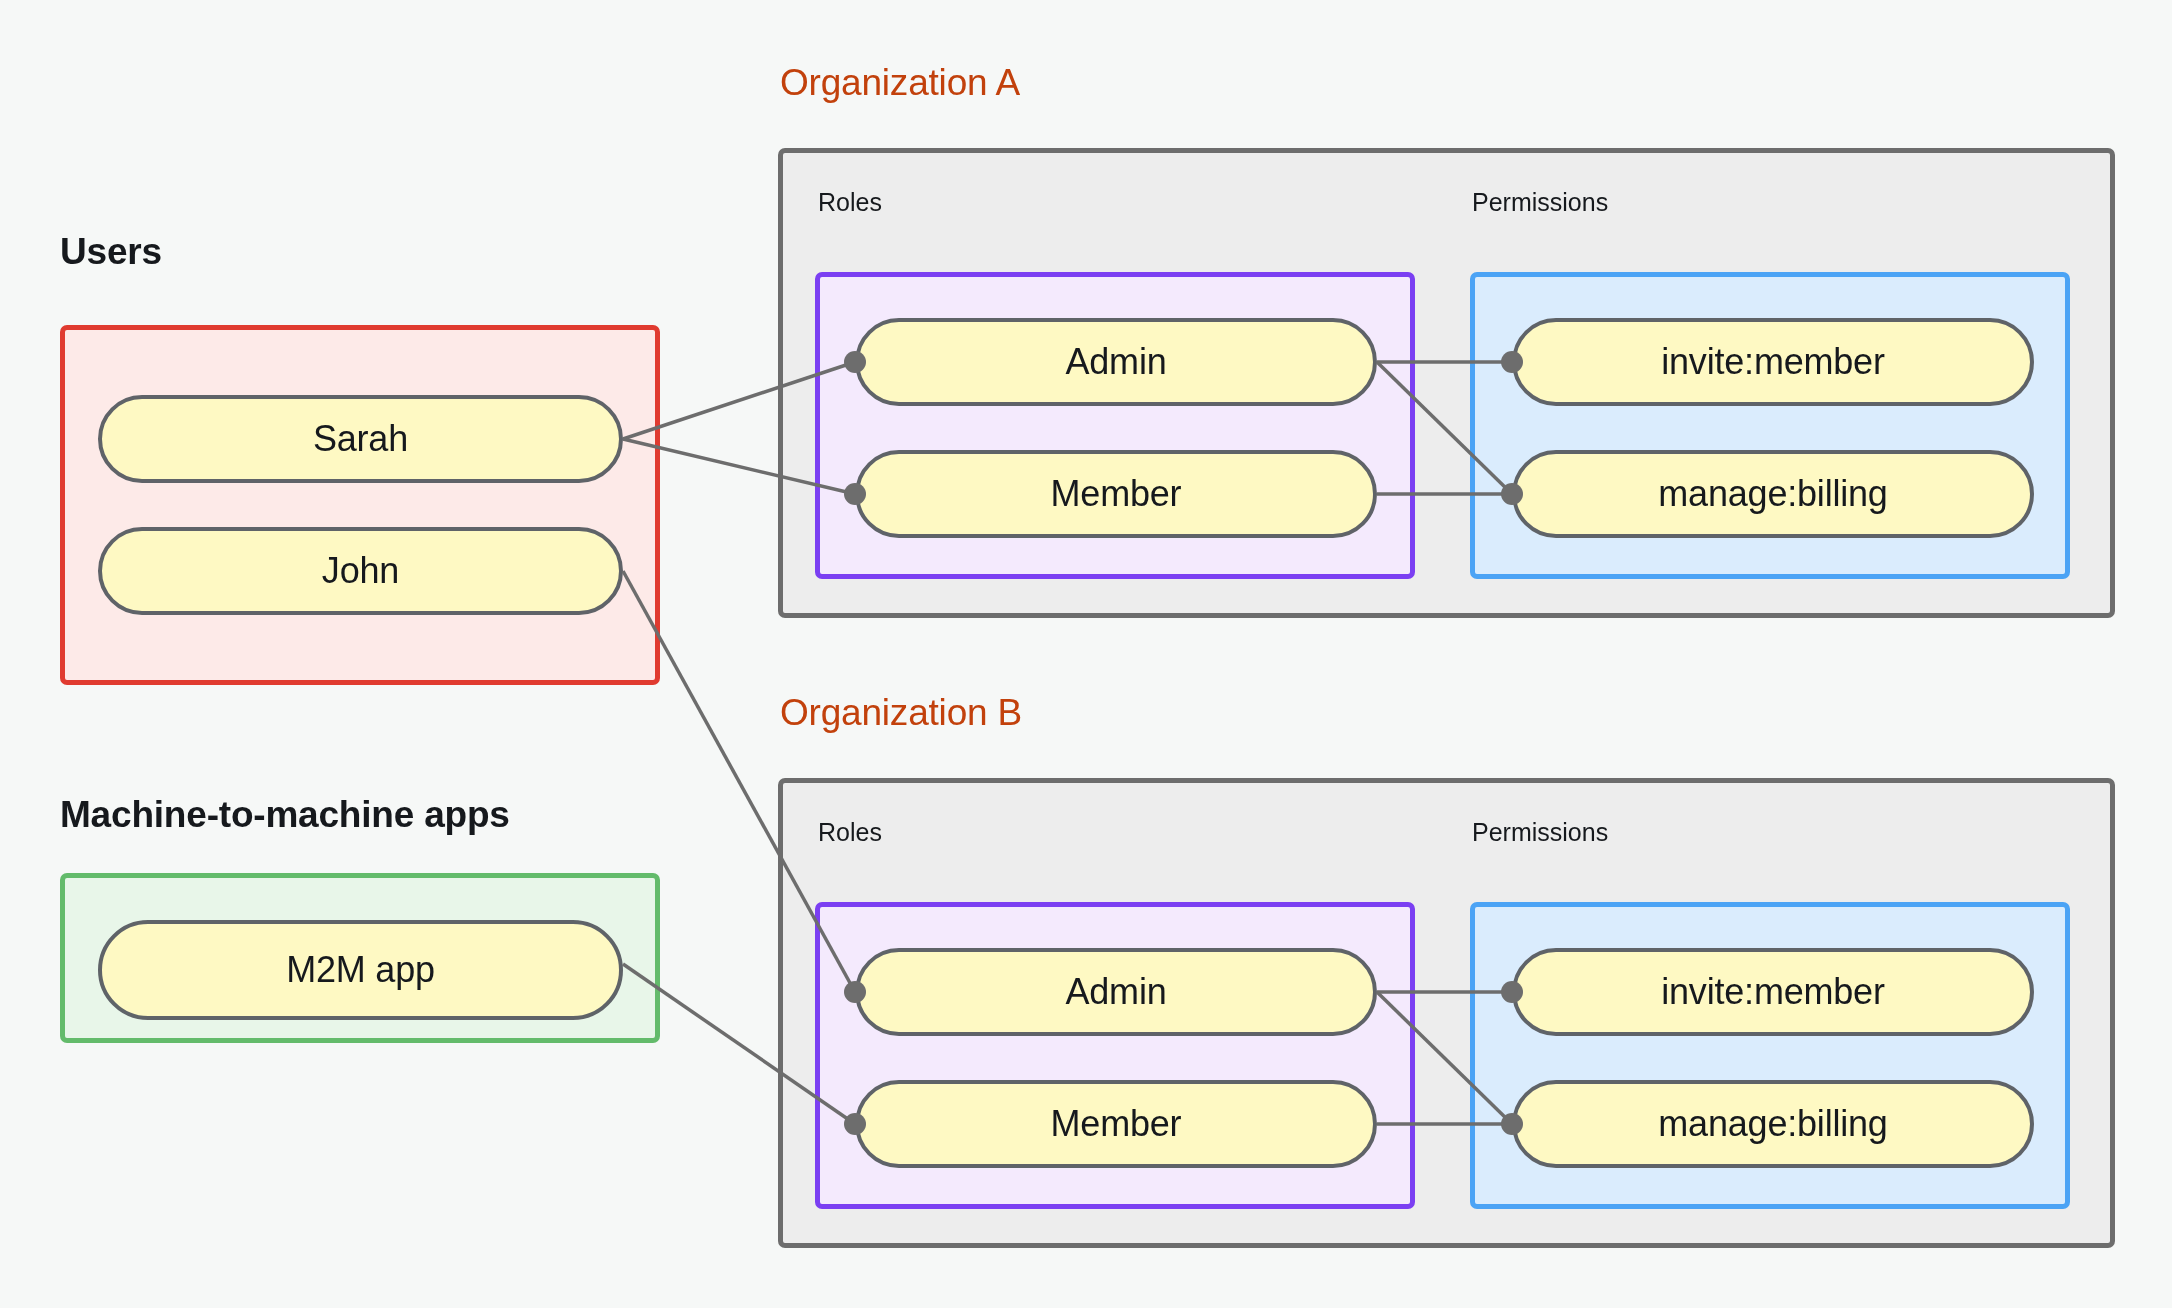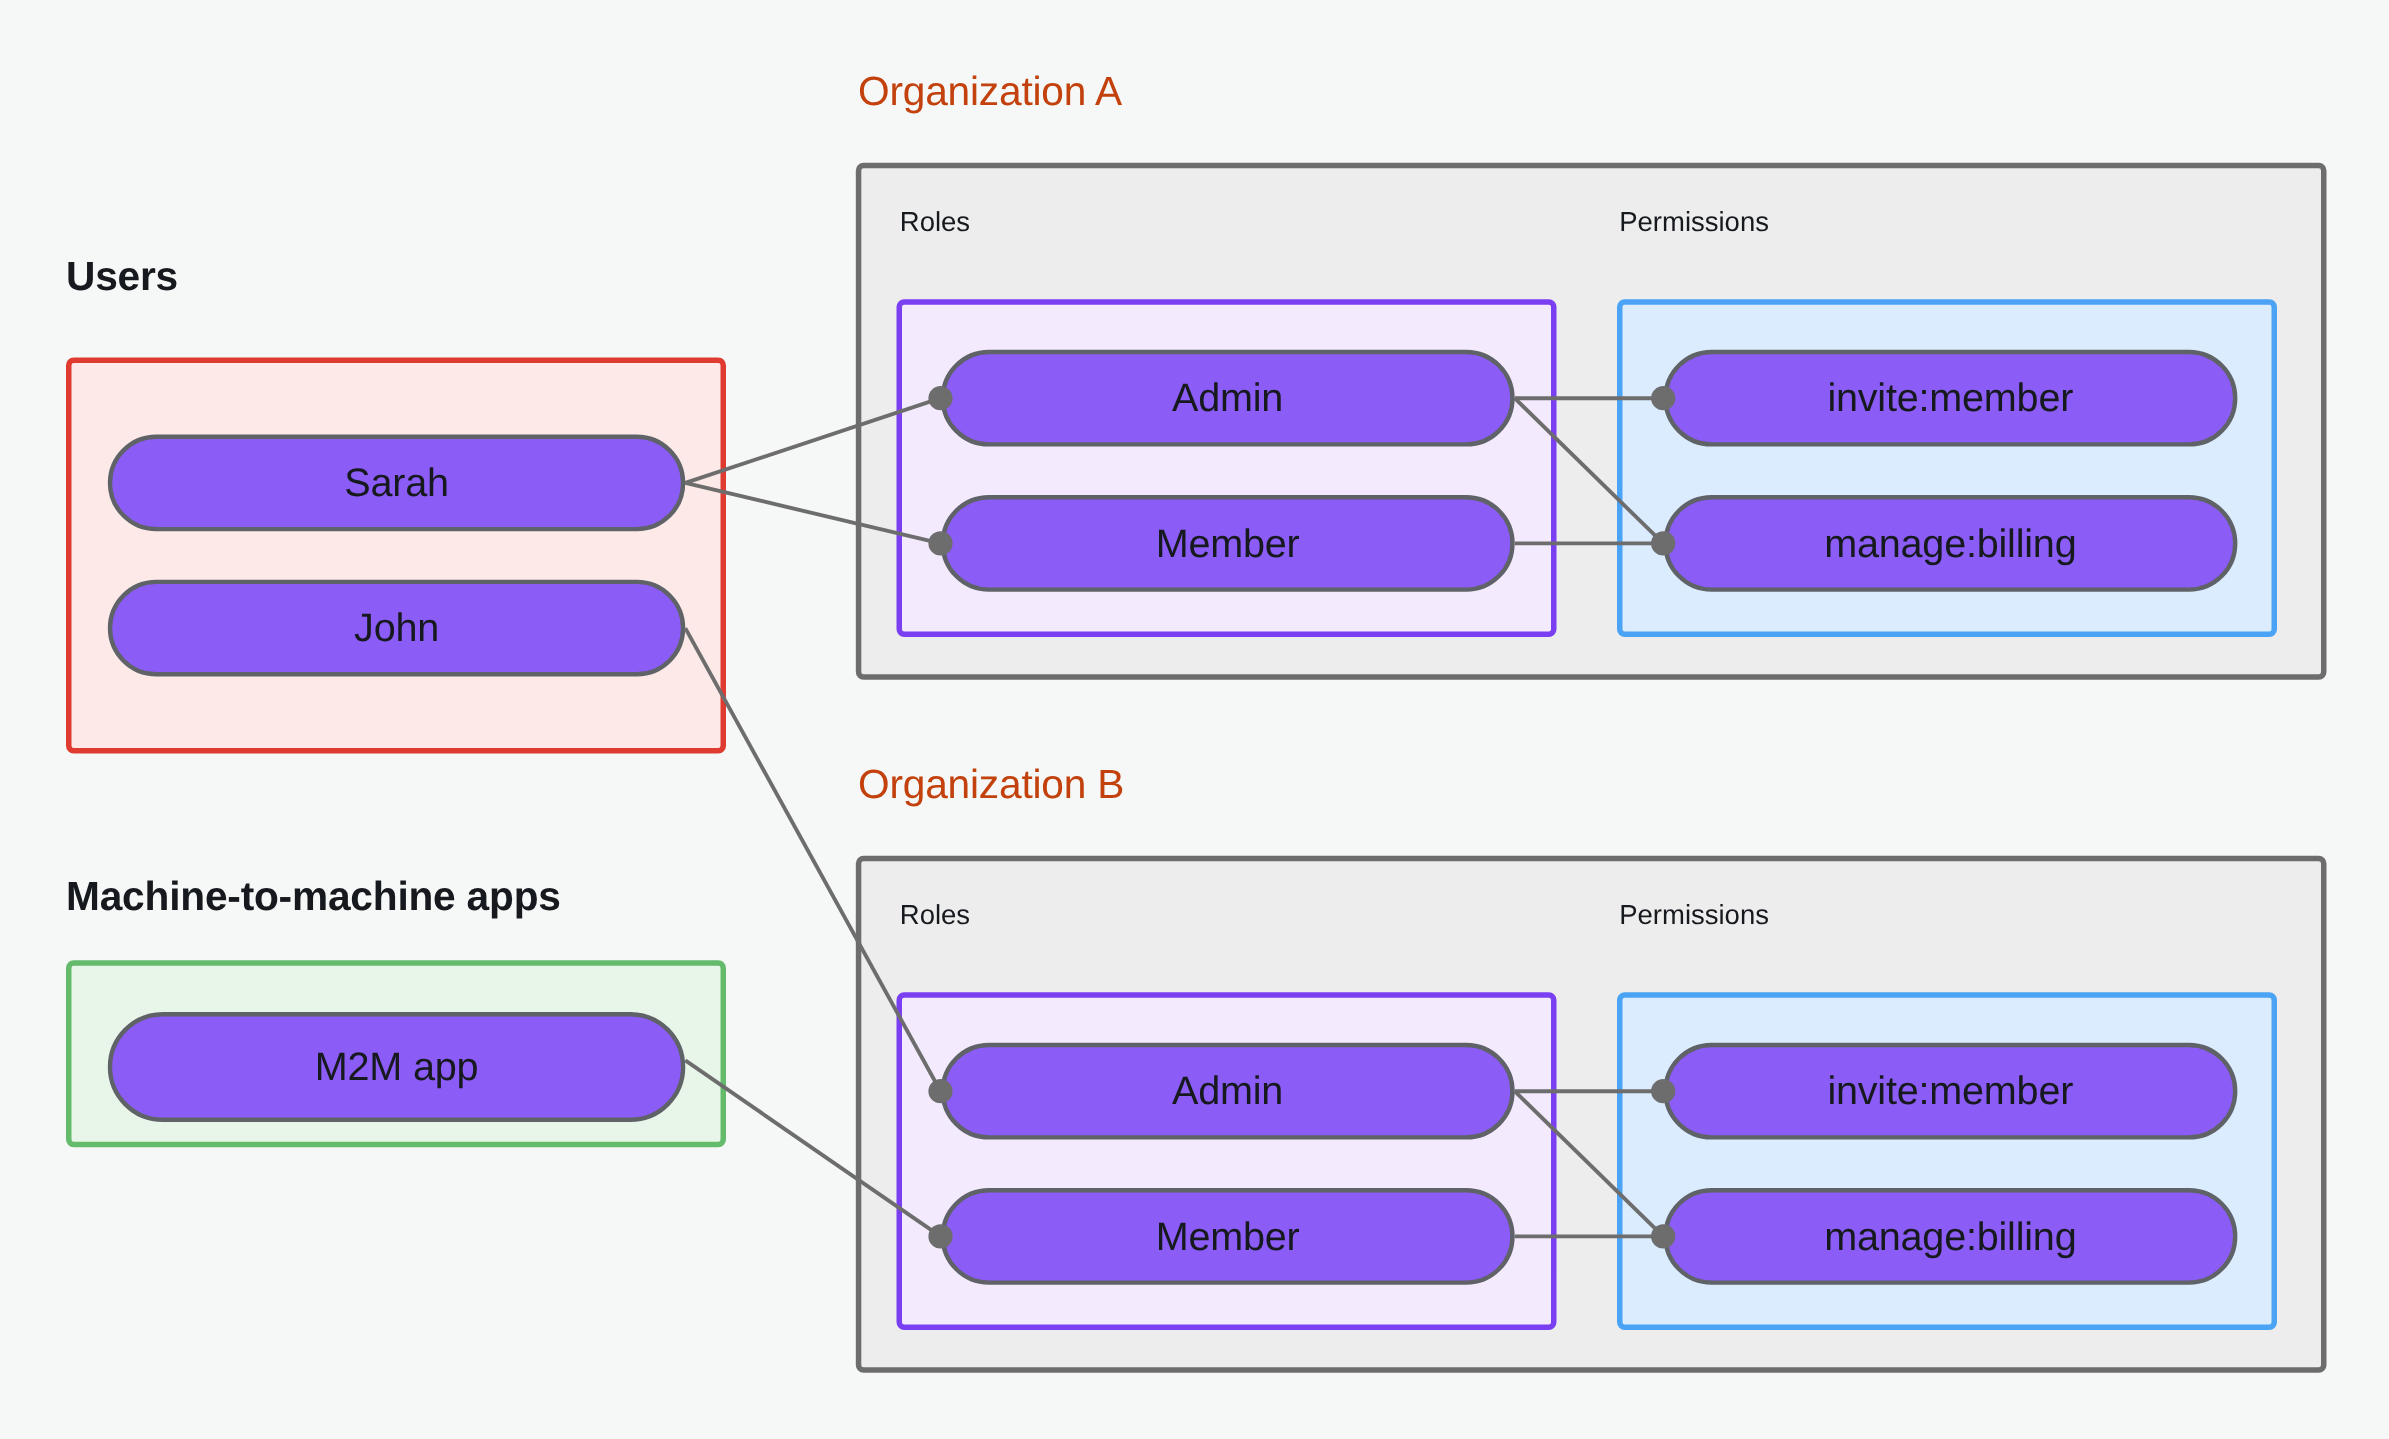--- a/index.html
+++ b/index.html
@@ -70,21 +70,21 @@
   .roles-box {
     background: #f4eafd;
     border: 5px solid #7b3ff2;
   }
   .perms-box {
     background: #daecfd;
     border: 5px solid #4ba3f5;
   }
   .node {
     position: absolute;
-    background: #8b5cf6;
+    background: #fef9c3;
     border: 4px solid #5f6368;
     border-radius: 500px;
     display: flex;
     align-items: center;
     justify-content: center;
     font-size: 36px;
     color: #16191d;
     z-index: 4;
     white-space: nowrap;
     letter-spacing: -0.2px;

